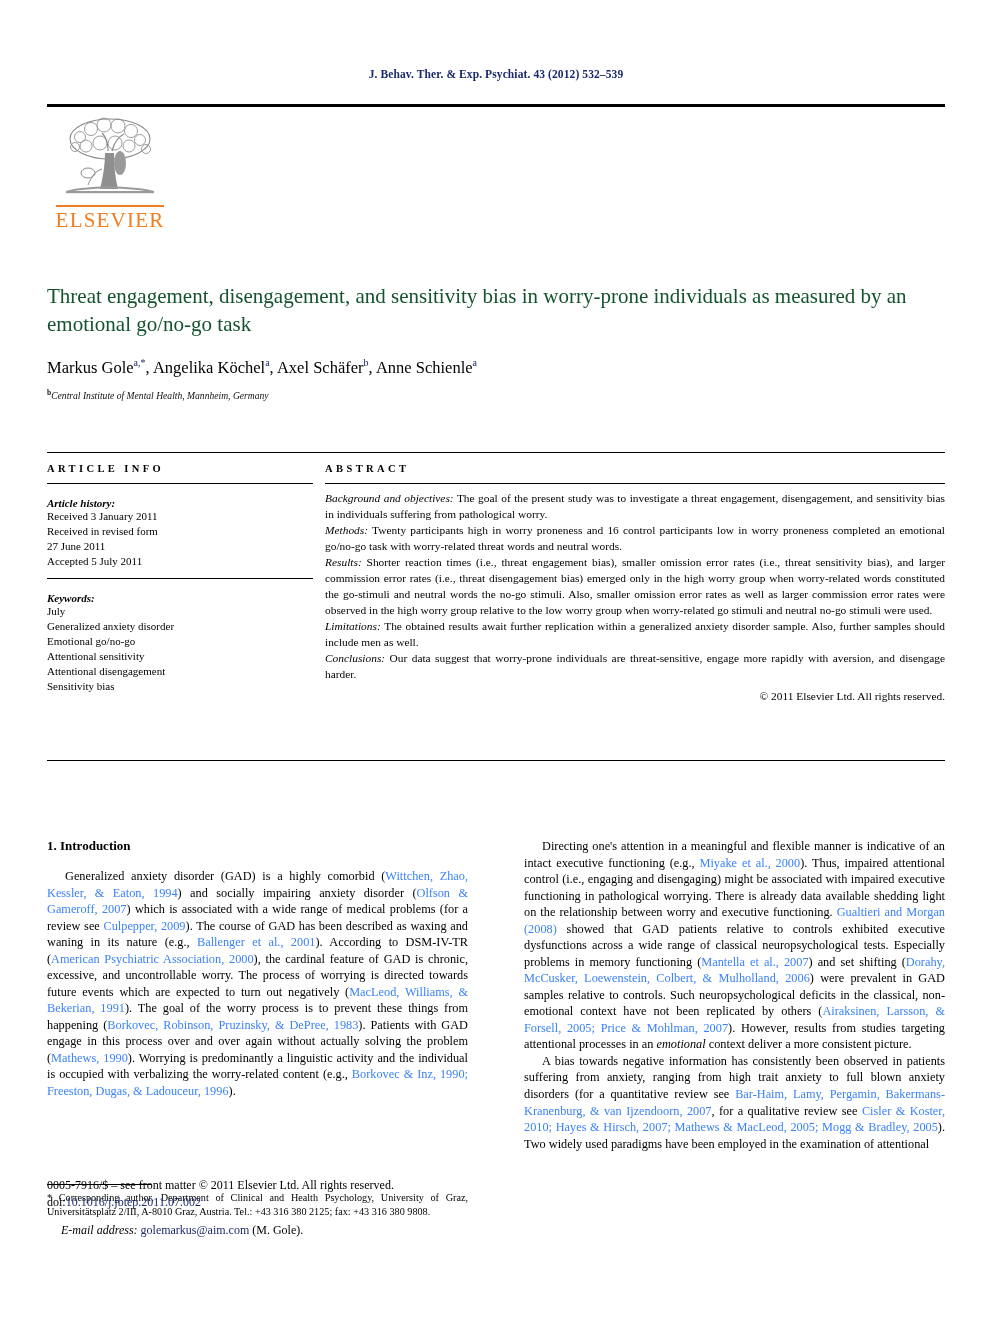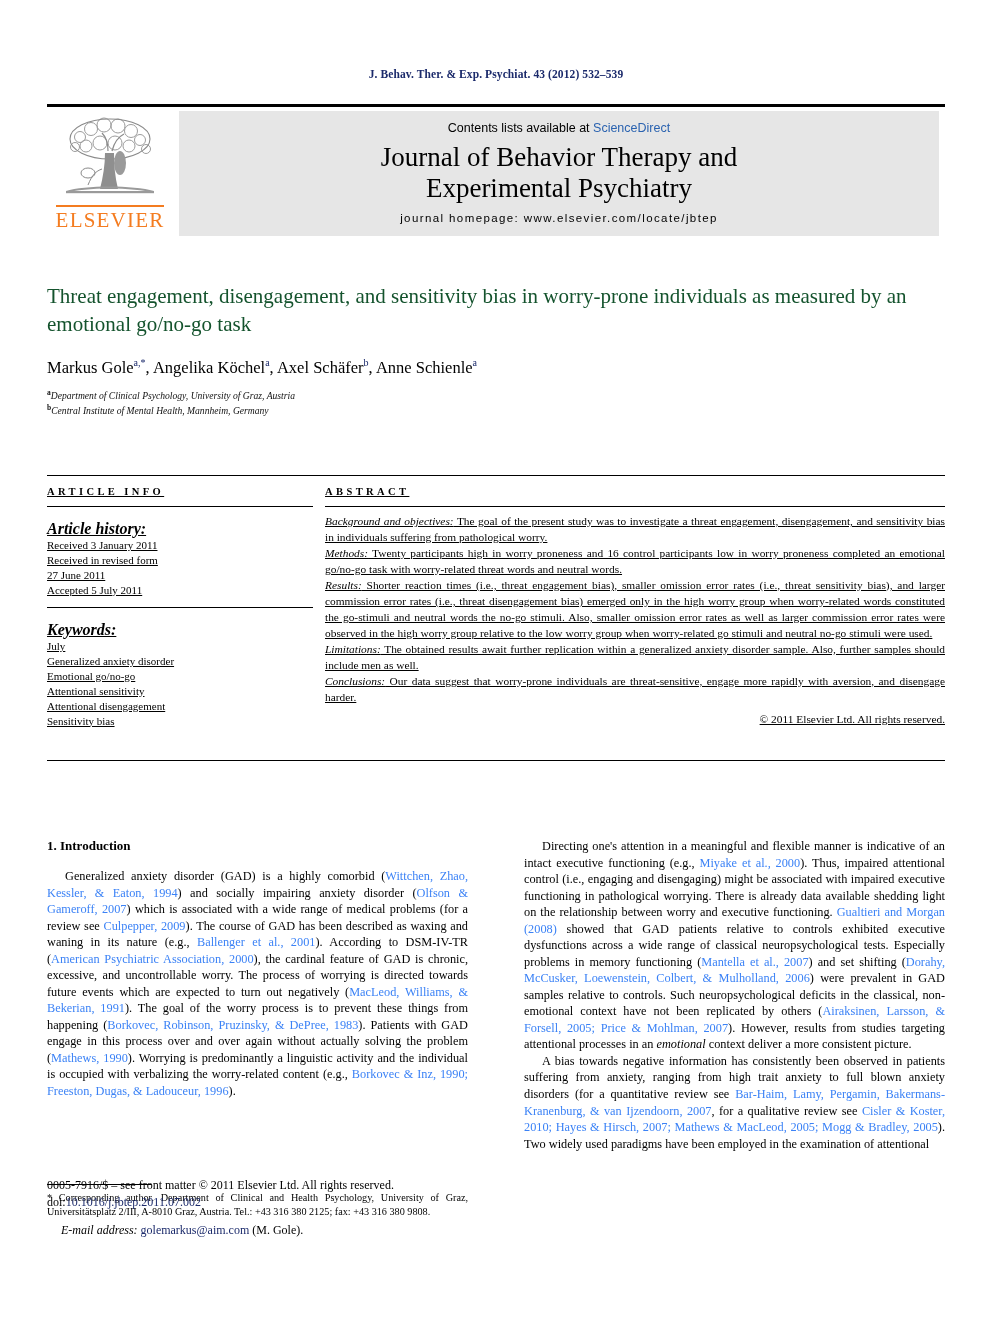--- a/index.html
+++ b/index.html
@@ -162,47 +162,46 @@
     font-size: 9.6px;
     line-height: 1.38;
     color: #111;
   }
   .affils sup { font-style: normal; font-weight: bold; font-size: 7.5px; }
 
   
   .info-abstract {
     position: absolute;
     left: 47px;
-    top: 475px;
+    top: 452px;
     width: 898px;
     border-top: 1px solid #000;
     padding-top: 10px;
     display: flex;
-    text-decoration: underline;
   }
   .col-info { width: 266px; flex: 0 0 266px; }
   .col-gap  { width: 12px; flex: 0 0 12px; }
   .col-abs  { flex: 1 1 auto; }
 
   .sec-head {
     font-family: "Liberation Serif", serif;
     font-weight: bold;
     font-size: 10.5px;
     letter-spacing: 3.4px;
     color: #000;
     margin-bottom: 9px;
   }
   .rule-thin { border-top: 1px solid #000; margin-bottom: 7px; }
   .rule-thin-2 { border-top: 1px solid #000; margin: 9px 0 7px 0; }
 
   .info-lab {
     font-family: "Liberation Serif", serif;
     font-style: italic;
     font-weight: bold;
-    font-size: 16px;
+    font-size: 11px;
     margin-top: 13px;
   }
   .info-line {
     font-family: "Liberation Serif", serif;
     font-size: 11px;
     line-height: 1.36;
   }
 
   .abs-para {
     font-family: "Liberation Serif", serif;
@@ -332,42 +331,29 @@
             <ellipse cx="62" cy="50" rx="6" ry="12" fill="#9a9a9a"></ellipse>
             <ellipse cx="30" cy="60" rx="7" ry="5" fill="none" stroke="#8a8a8a" stroke-width="1"></ellipse>
             <path d="M8 78 C26 72 76 72 96 78 L96 80 C76 74 26 74 8 80 Z" fill="#9a9a9a"></path>
             <rect x="8" y="78" width="88" height="2.2" fill="#9a9a9a"></rect>
           </g>
         </svg>
         <div class="elsevier-rule"></div>
         <div class="elsevier-word">ELSEVIER</div>
       </div>
 
-      <div class="masthead-center">
-        <div class="contents-line">
-          <span>Contents lists available at </span><span class="sd">ScienceDirect</span>
-        </div>
-        <div class="journal-title">
-          <div>Journal of Behavior Therapy and</div>
-          <div>Experimental Psychiatry</div>
-        </div>
-        <div class="journal-homepage">journal homepage: www.elsevier.com/locate/jbtep</div>
-      </div>
 
 
     </div>
   </div>
 
   <div class="title-block">
     <h1 class="paper-title">Threat engagement, disengagement, and sensitivity bias in worry-prone individuals as measured by an emotional go/no-go task</h1>
     <div class="authors">Markus Gole<sup class="star">a,*</sup>, Angelika Köchel<sup>a</sup>, Axel Schäfer<sup>b</sup>, Anne Schienle<sup>a</sup></div>
     <div class="affils">
-      <div>
-        <sup>a</sup><span>Department of Clinical Psychology, University of Graz, Austria</span>
-      </div>
       <div>
         <sup>b</sup><span>Central Institute of Mental Health, Mannheim, Germany</span>
       </div>
     </div>
   </div>
 
   <div class="info-abstract">
 
     <div class="col-info">
       <div class="sec-head">ARTICLE INFO</div>

